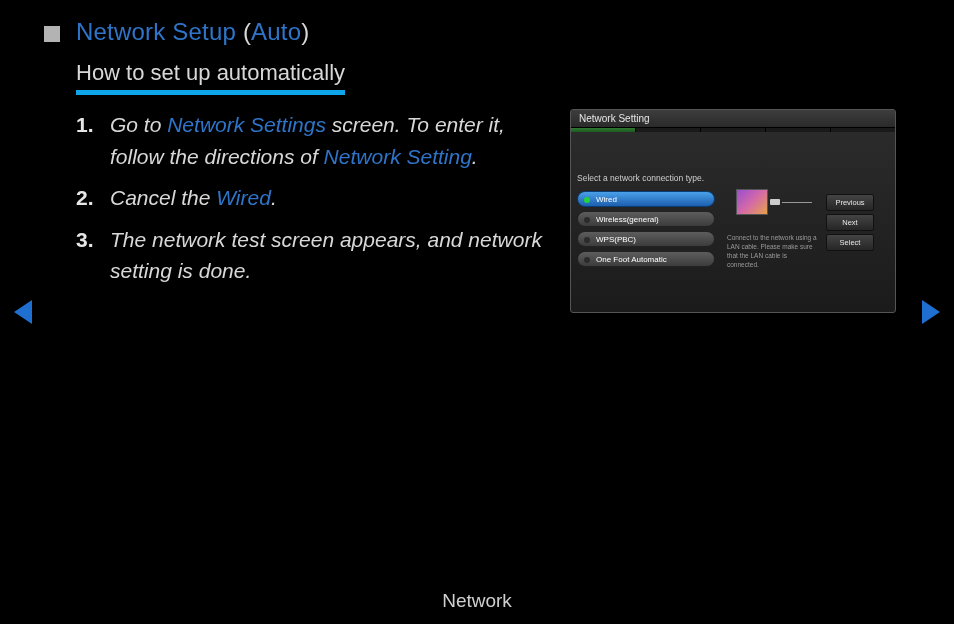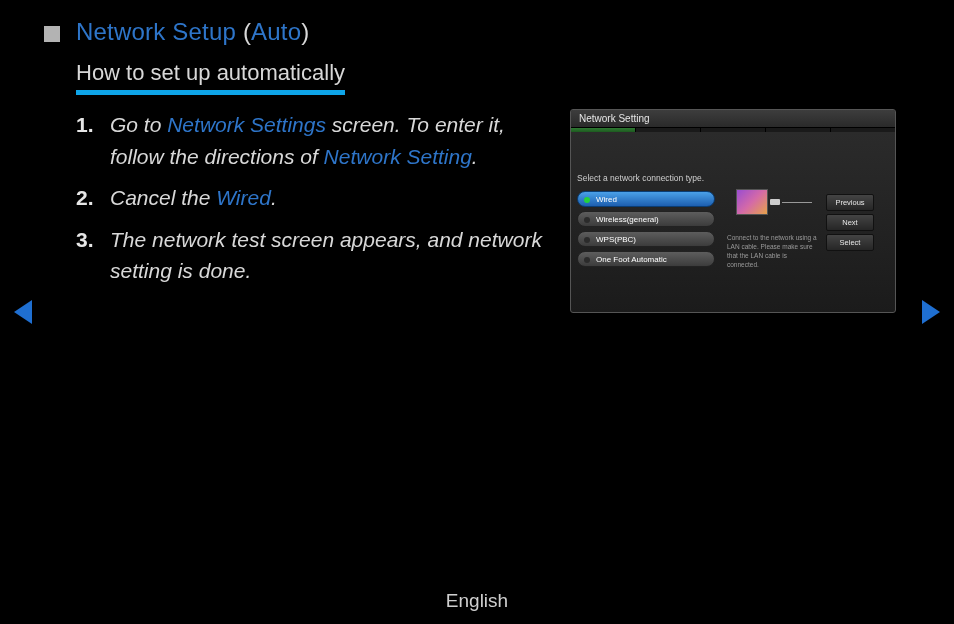--- a/index.html
+++ b/index.html
@@ -282,14 +282,14 @@
           <div class="panel-btn">Next</div>
           <div class="panel-btn">Select</div>
         </div>
       </div>
     </div>
   </div>
 
   <div class="nav-left"></div>
   <div class="nav-right"></div>
 
-  <div class="footer">English</div>
+  <div class="footer">Network</div>
 </div>
 
 </body></html>

